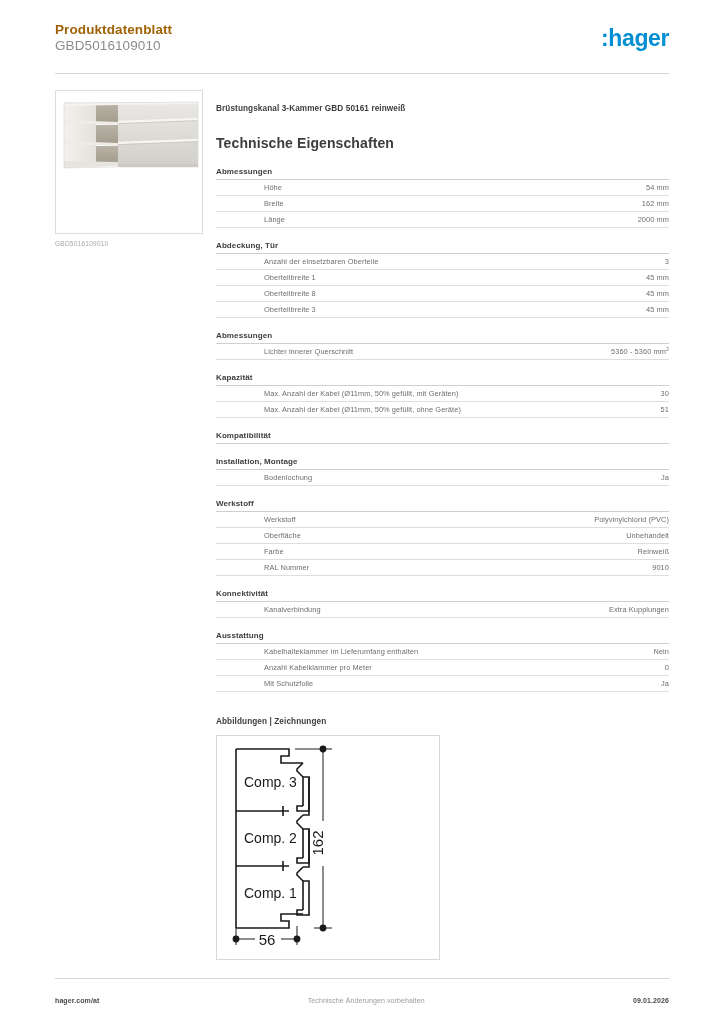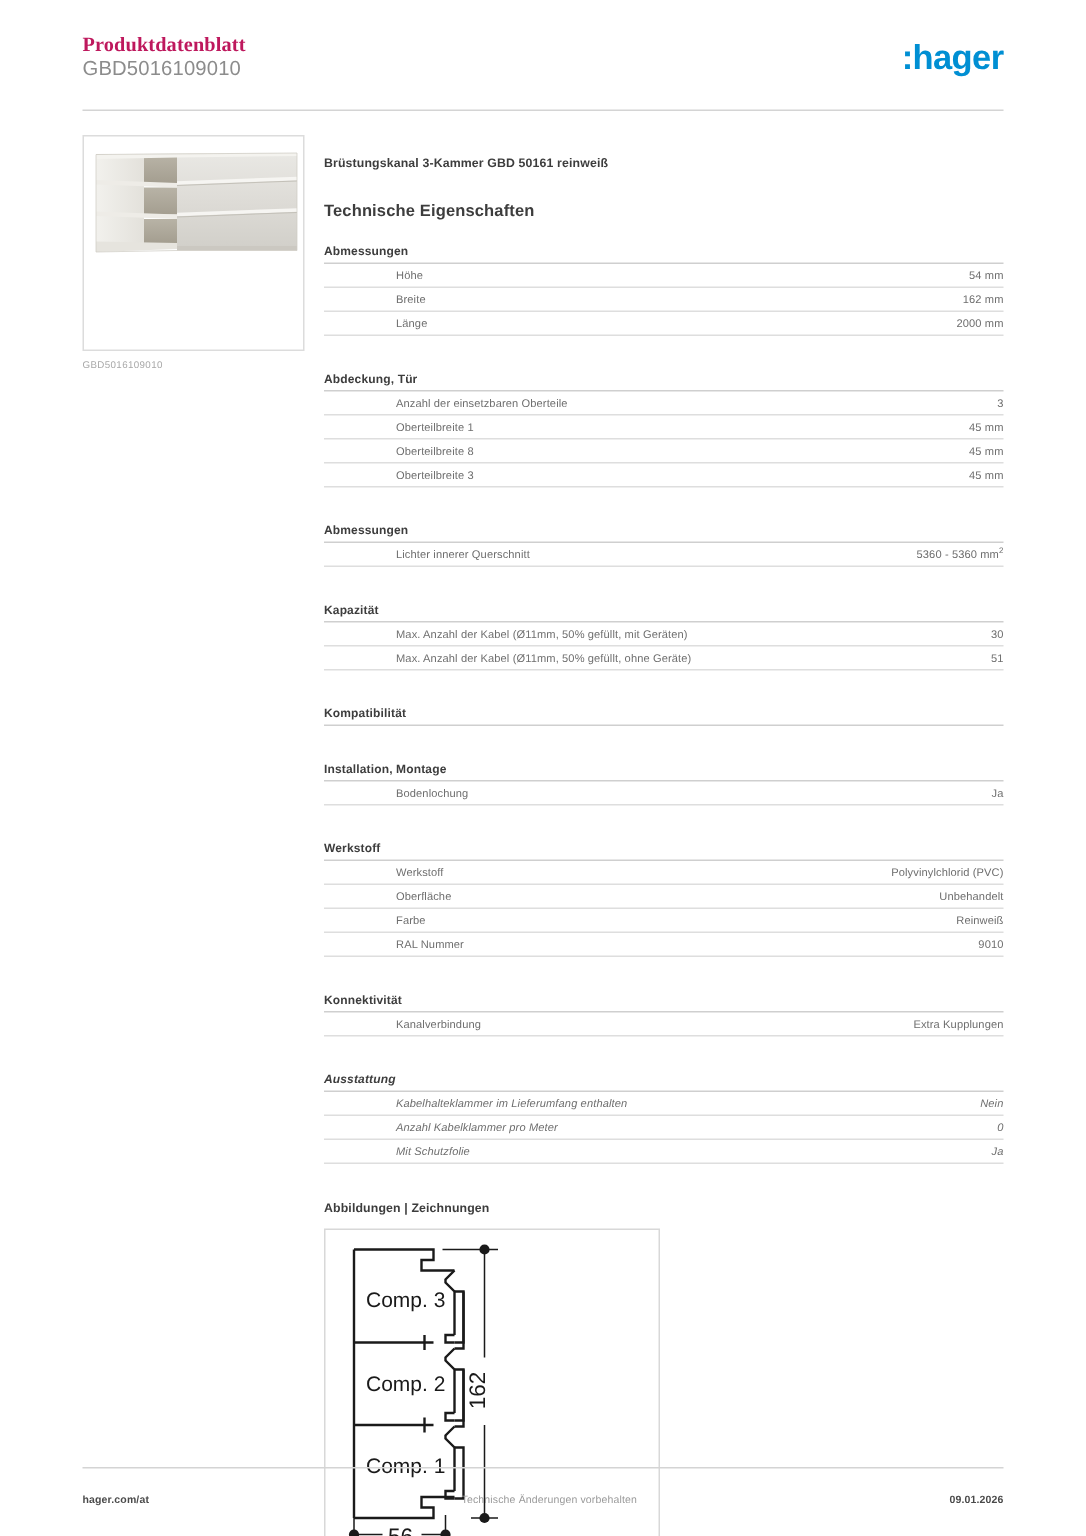--- a/index.html
+++ b/index.html
@@ -29,24 +29,23 @@
     top: 22px;
     width: 614px;
     height: 48px;
     display: flex;
     align-items: flex-start;
     justify-content: space-between;
   }
   .doc-title {
     font-size: 13.5px;
     font-weight: bold;
-    color: #be185d;
+    color: #a16207;
     line-height: 15px;
     letter-spacing: 0.1px;
-    font-family: Liberation Serif, serif;
   }
   .doc-subtitle {
     font-size: 13.5px;
     font-weight: normal;
     color: #8c8c8c;
     line-height: 16px;
     letter-spacing: 0.1px;
     margin-top: 1px;
   }
   .logo {
@@ -104,29 +103,29 @@
     width: 453px;
   }
   .product-name {
     font-size: 8.2px;
     font-weight: bold;
     color: #3d3d3d;
     letter-spacing: 0.1px;
     margin: 0 0 22px 0;
   }
   .props-title {
-    font-size: 11px;
+    font-size: 14px;
     font-weight: bold;
     color: #3d3d3d;
     letter-spacing: 0.1px;
     margin: 0 0 16px 0;
   }
 
-  .spec-group { margin-bottom: 24px; }
-  .spec-group:last-child { margin-bottom: 0; font-style: italic; }
+  .spec-group { margin-bottom: 13px; }
+  .spec-group:last-child { margin-bottom: 0; }
 
   .spec-group-title {
     font-size: 8px;
     font-weight: bold;
     color: #3d3d3d;
     letter-spacing: 0.1px;
     padding-bottom: 3px;
     border-bottom: 1px solid #cfcfcf;
   }
   .spec-row {

